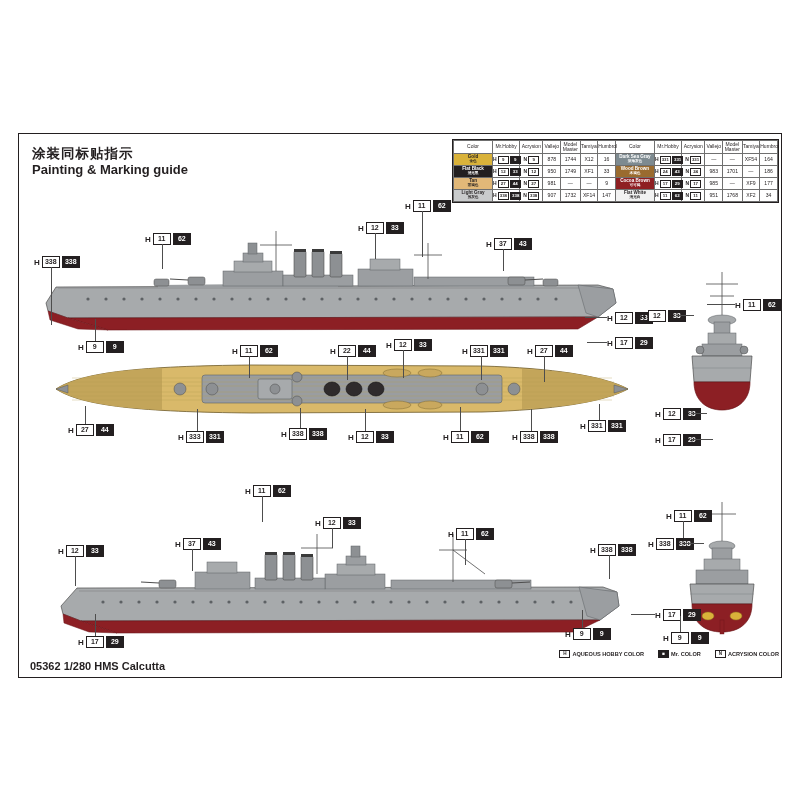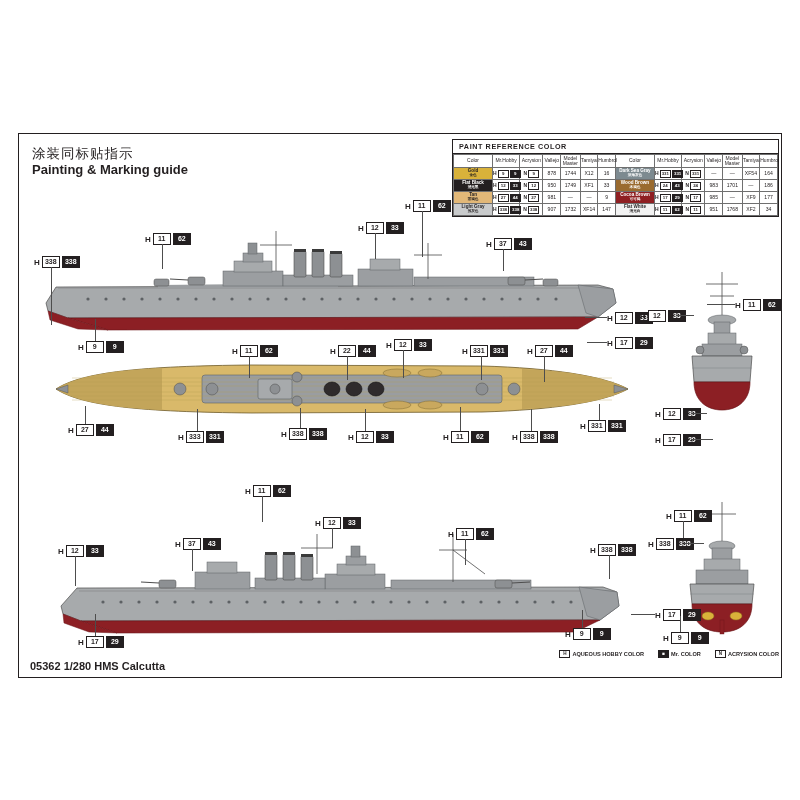--- a/index.html
+++ b/index.html
@@ -14,21 +14,21 @@
     position:absolute;left:0;top:0;width:800px;height:800px;
     background:#ffffff;
   }
   
   .frame{
     position:absolute;left:18px;top:133px;width:764px;height:545px;
     border:1px solid #231f20;background:#ffffff;box-sizing:border-box;
   }
   
   .title-block{position:absolute;left:32px;top:146px;line-height:1.12;}
-  .title-cn{font-size:13.5px;font-weight:normal;color:#231f20;letter-spacing:1px;
+  .title-cn{font-size:13.5px;font-weight:bold;color:#231f20;letter-spacing:1px;
             font-family:"DejaVu Sans", sans-serif;}
   .title-en{font-size:13px;font-weight:bold;color:#231f20;margin-top:2px;}
   .kitline{position:absolute;left:30px;top:660px;font-size:11px;font-weight:bold;color:#231f20;}
   
   .prc{
     position:absolute;left:452px;top:139px;width:327px;
     border:1px solid #231f20;background:#fff;box-sizing:border-box;
   }
   .prc-head{
     font-size:7.2px;font-weight:bold;color:#231f20;letter-spacing:.6px;
@@ -89,21 +89,20 @@
   <div class="frame"></div>
 
   <div class="title-block">
     <div class="title-cn">涂装同标贴指示</div>
     <div class="title-en">Painting &amp; Marking guide</div>
   </div>
 
   <div class="kitline">05362 1/280 HMS Calcutta</div>
 
   <div class="prc">
-    <div class="prc-head">PAINT  REFERENCE  COLOR</div>
     <table class="prc-tbl">
       <colgroup>
         <col style="width:12.4%">
           <col style="width:8.6%">
           <col style="width:7.4%">
           <col style="width:5.6%">
         <col style="width:6.2%">
           <col style="width:5.6%">
           <col style="width:5.6%">
         <col style="width:12.4%">

